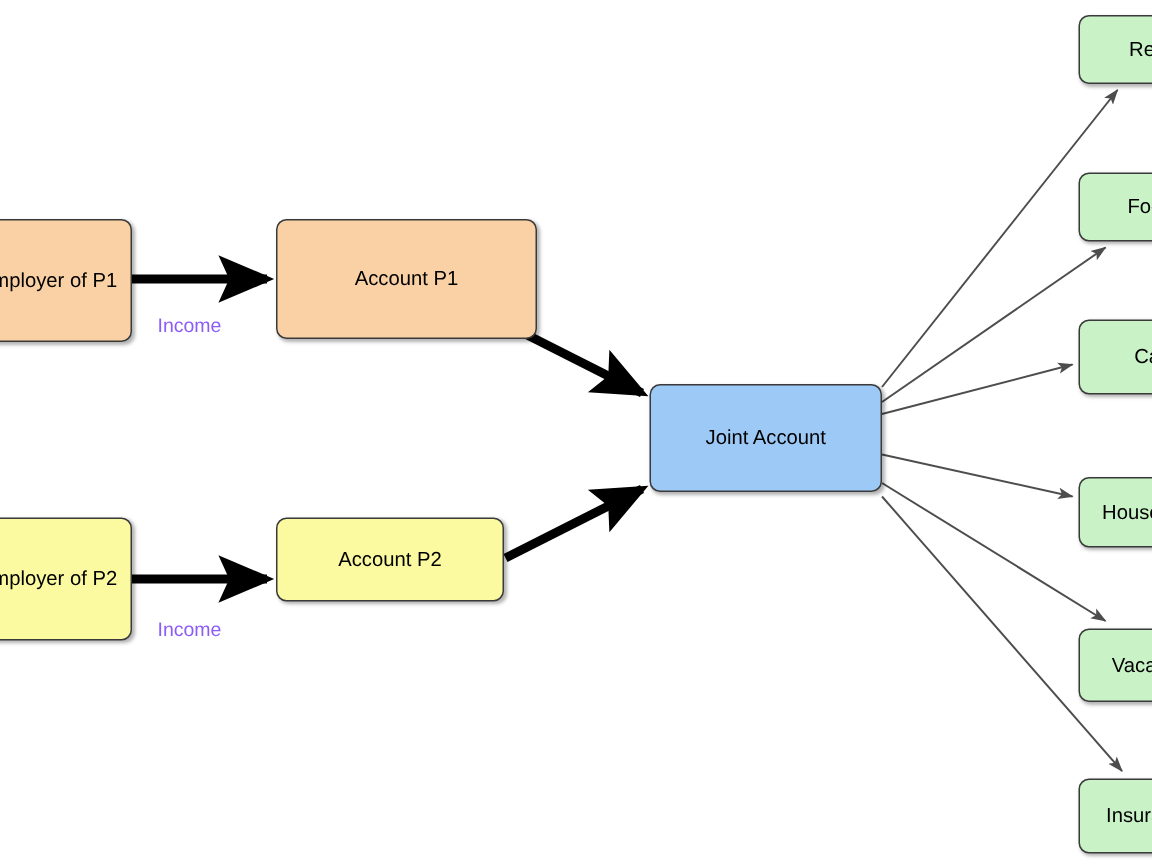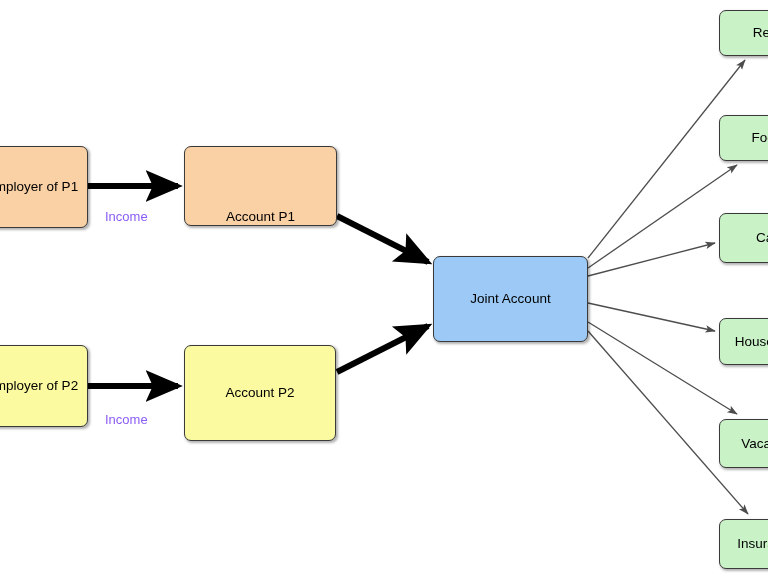--- a/index.html
+++ b/index.html
@@ -87,33 +87,33 @@
 
     <line x1="588" y1="322" x2="737" y2="414" stroke="#4d4d4d" stroke-width="1.3" marker-end="url(#arrow-thin)"></line>
 
     <line x1="588" y1="331" x2="748" y2="514" stroke="#4d4d4d" stroke-width="1.3" marker-end="url(#arrow-thin)"></line>
   </svg>
 
   <div class="node node-orange" style="left:-24px; top:146px; width:112px; height:82px;">
     <span>Employer of P1</span>
   </div>
 
-  <div class="node node-orange" style="left:184px; top:146px; width:153px; height:80px;align-items:flex-end;">
+  <div class="node node-orange" style="left:184px; top:146px; width:174px; height:80px;">
     <span>Account P1</span>
   </div>
 
   <div class="node node-yellow" style="left:-24px; top:345px; width:112px; height:82px;">
     <span>Employer of P2</span>
   </div>
 
-  <div class="node node-yellow" style="left:184px; top:345px; width:152px; height:96px;">
+  <div class="node node-yellow" style="left:184px; top:345px; width:152px; height:56px;">
     <span>Account P2</span>
   </div>
 
-  <div class="node node-blue" style="left:433px; top:256px; width:155px; height:86px;">
+  <div class="node node-blue" style="left:433px; top:256px; width:155px; height:72px;">
     <span>Joint Account</span>
   </div>
 
   <div class="node node-green" style="left:719px; top:10px; width:96px; height:46px;">
     <span>Rent</span>
   </div>
 
   <div class="node node-green" style="left:719px; top:115px; width:96px; height:46px;">
     <span>Food</span>
   </div>

